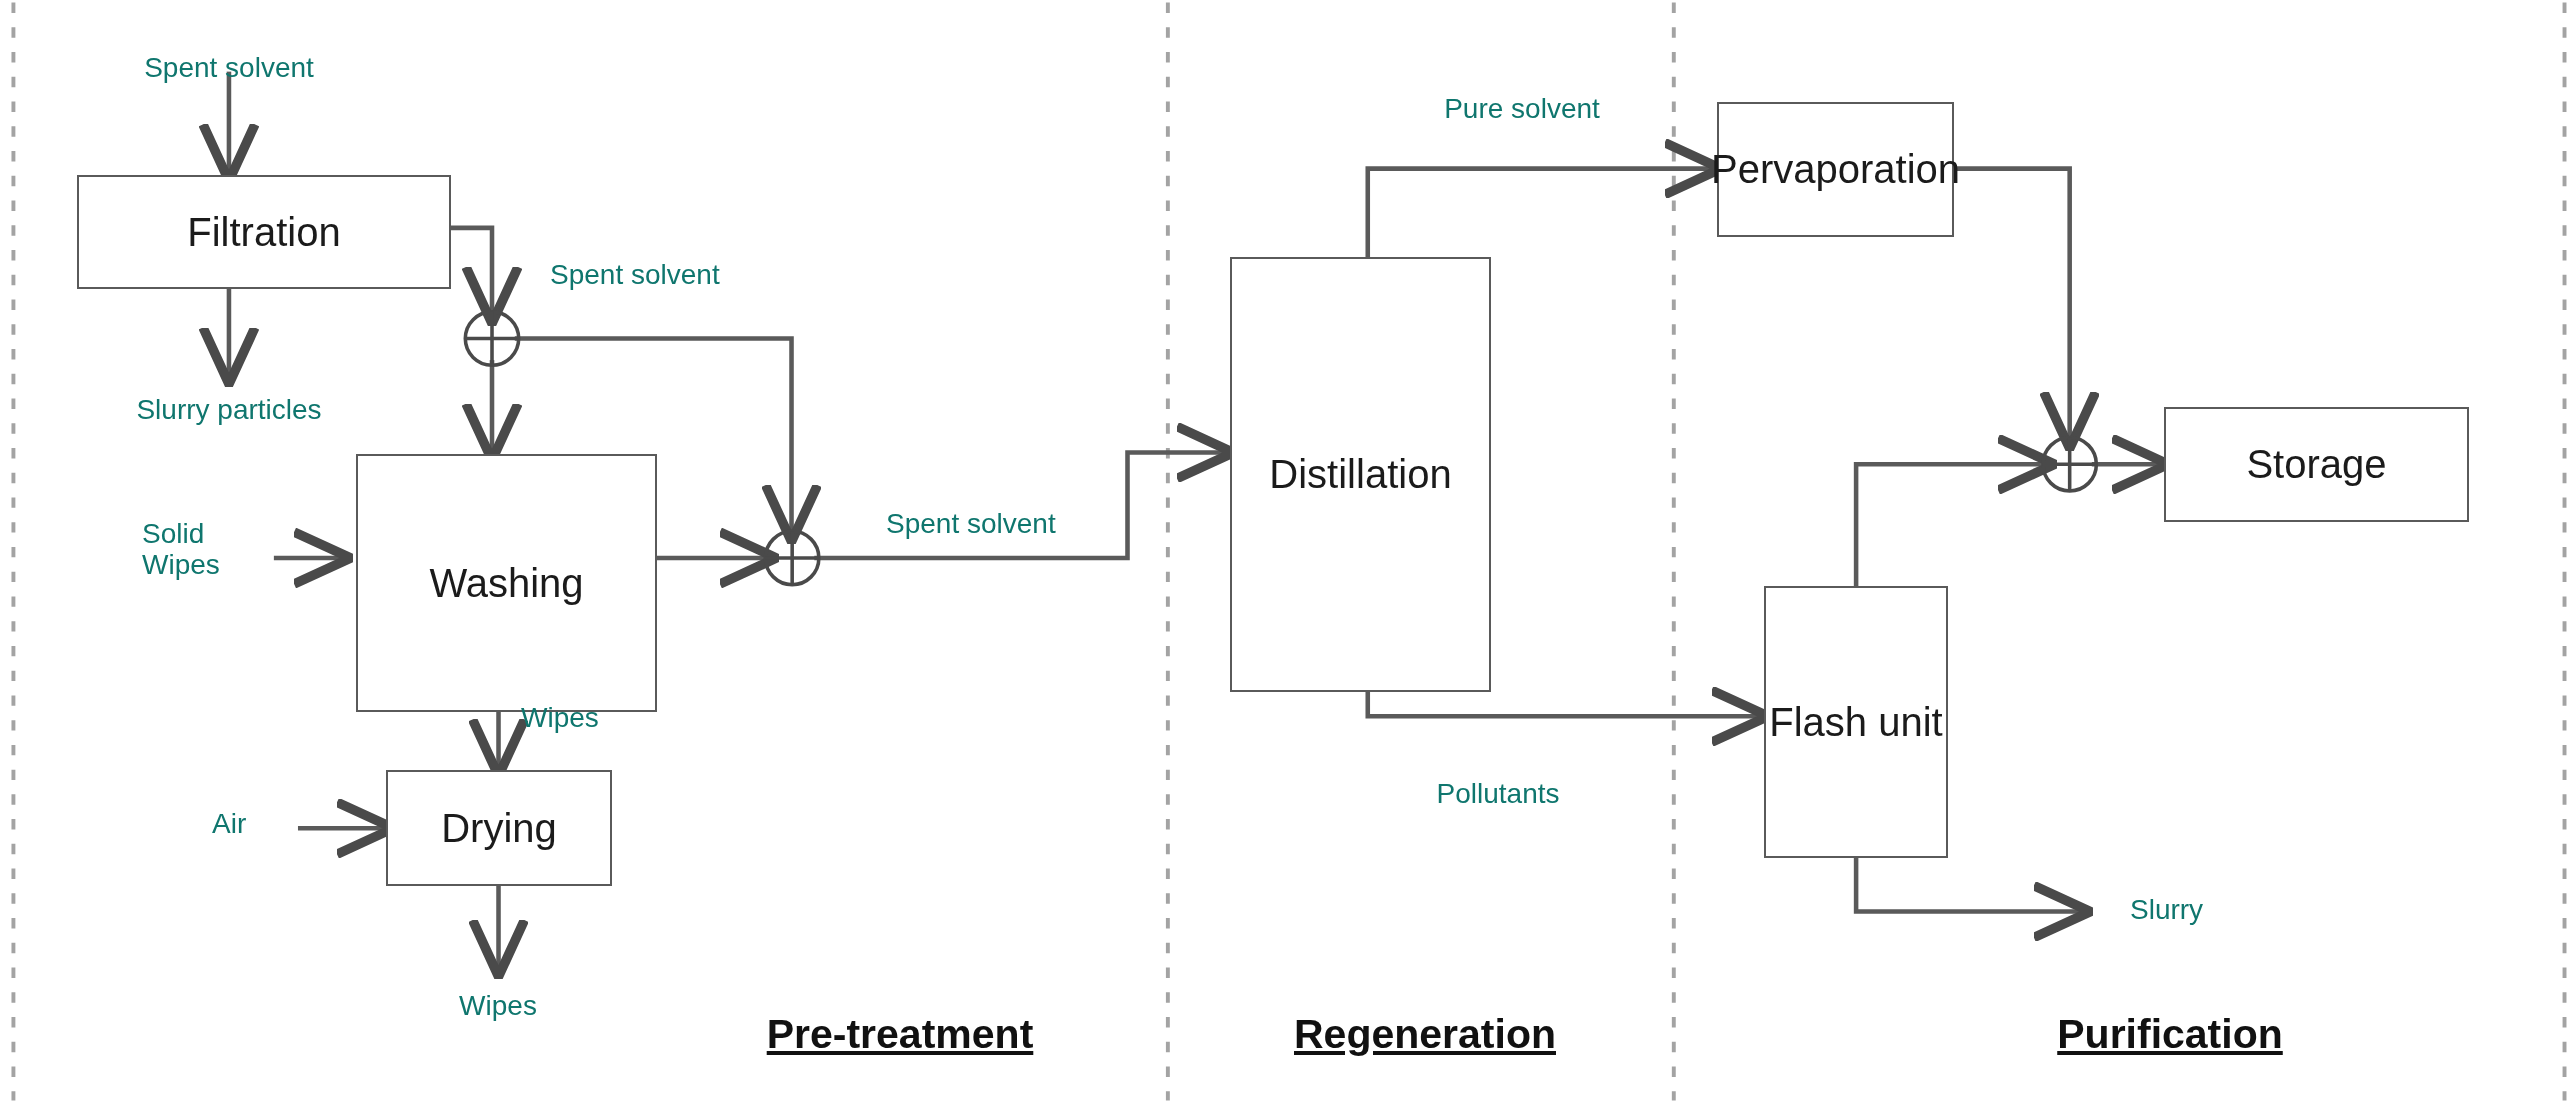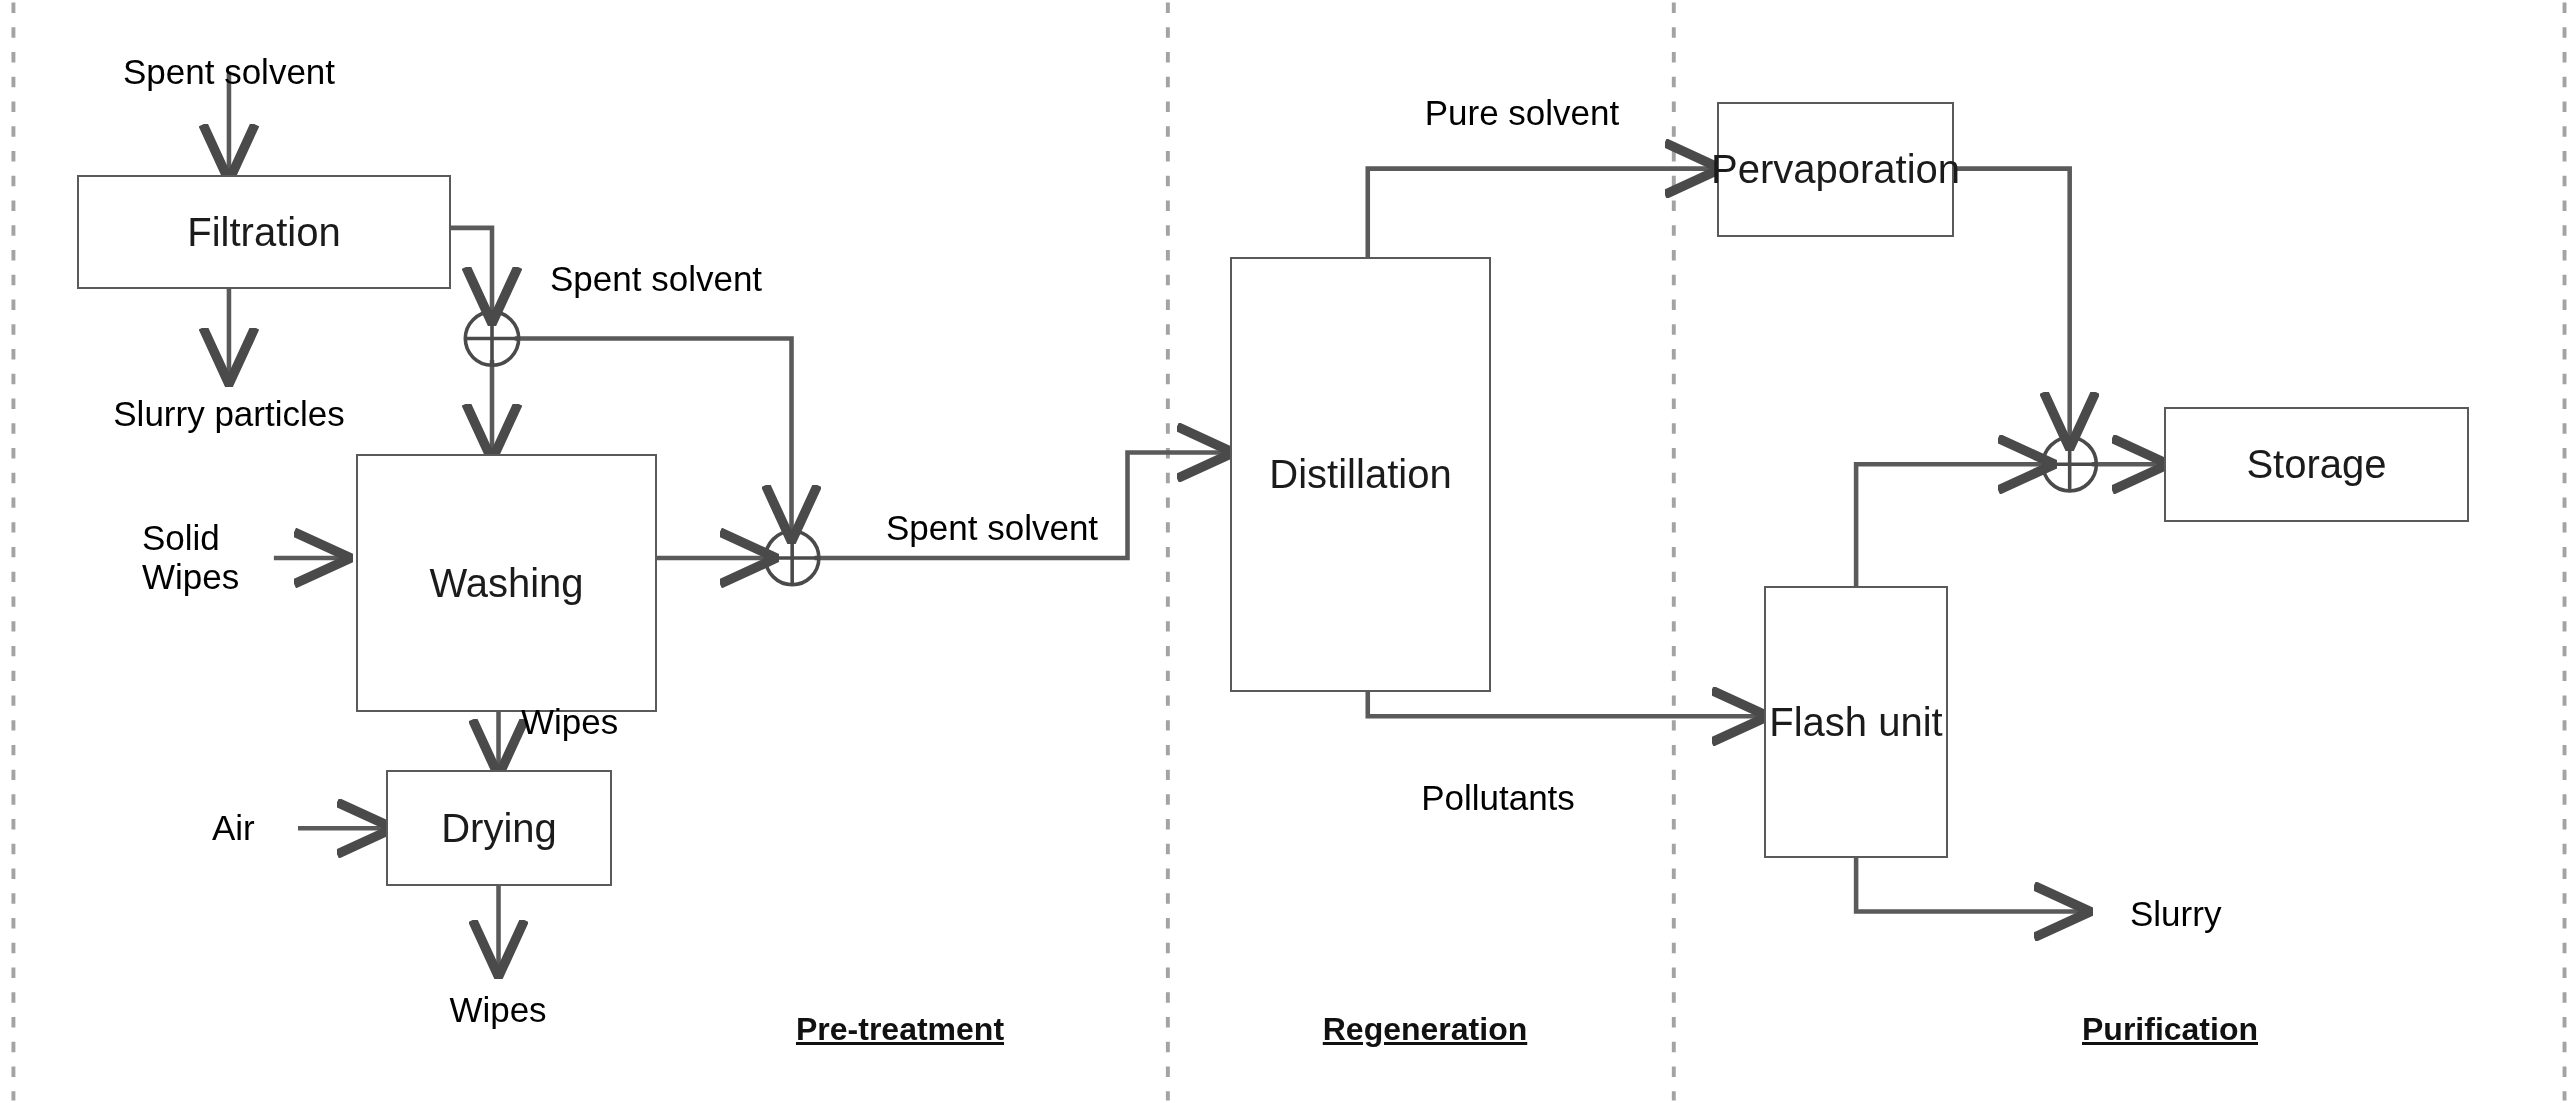--- a/index.html
+++ b/index.html
@@ -13,30 +13,30 @@
     box-sizing:border-box;
     display:flex;align-items:center;justify-content:center;
     text-align:center;
     color:#1b1b1b;
     font-size:40px;
     line-height:1.12;
     font-family:"Liberation Sans", sans-serif;
   }
   .stream-label{
     position:absolute;
-    color:#000000;
-    font-size:35px;
+    color:#0f766e;
+    font-size:28px;
     line-height:1.12;
     white-space:pre-line;
     font-family:"Liberation Sans", sans-serif;
   }
   .stream-label.center{transform:translateX(-50%);text-align:center;}
   .section-label{
     position:absolute;
-    font-size:32px;
+    font-size:41px;
     font-weight:bold;
     color:#111111;
     text-decoration:underline;
     transform:translateX(-50%);
     white-space:nowrap;
     font-family:"Liberation Sans", sans-serif;
   }
 </style>
 </head>
 <body>

